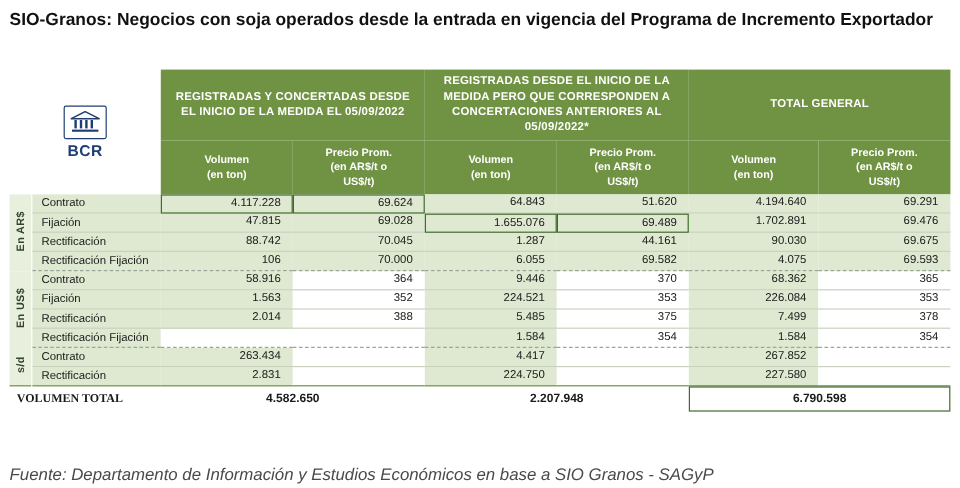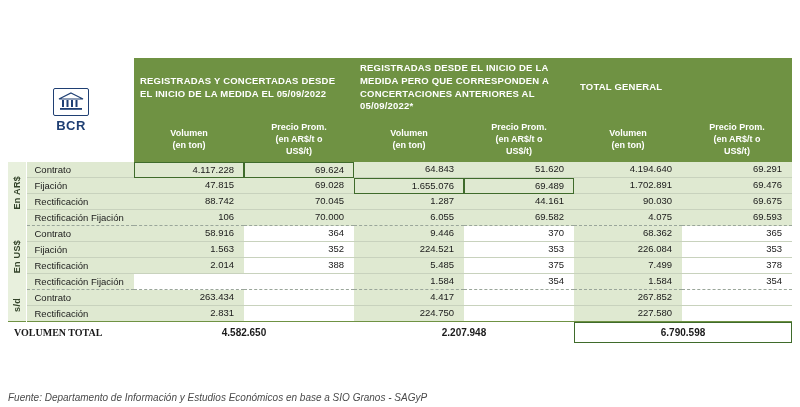--- a/index.html
+++ b/index.html
@@ -30,21 +30,21 @@
   col.c0{width:18px;}
   col.c1{width:108px;}
   col.c2{width:110px;}
   col.c3{width:110px;}
   col.c4{width:110px;}
   col.c5{width:110px;}
   col.c6{width:108px;}
   col.c7{width:110px;}
 
   .hdr-green{
-    background:#6f9243;color:#ffffff;font-weight:bold;text-align:left;
+    background:#6f9243;color:#ffffff;font-weight:bold;text-align:center;
     font-size:9.5px;line-height:1.35;letter-spacing:.2px;padding:4px 6px;
   }
   .hdr-logo{
     background:#ffffff;text-align:left;vertical-align:middle;
   }
   .sub-green{
     background:#6f9243;color:#ffffff;font-weight:bold;text-align:center;
     font-size:9px;line-height:1.3;padding:5px 4px;
   }
   .logo{
@@ -85,28 +85,29 @@
 
   .totalrow td{
     font-weight:bold;font-size:10px;background:#ffffff;padding:5px 4px;
     border-top:1.2px solid #6f9243;
   }
   .totalrow .lbl{text-align:left;padding-left:6px;font-family:Liberation Serif, serif;}
   .total-hl{background:#dfe9d1;}
 
   .footer{
     position:absolute;left:8px;bottom:4px;
-    font-size:10px;font-style:italic;color:#4a4a4a;
+    font-size:14px;font-style:italic;color:#4a4a4a;
   }
 </style>
 </head>
 <body>
 
 <div class="wrap">
 
+  <div class="title">SIO-Granos: Negocios con soja operados desde la entrada en vigencia del Programa de Incremento Exportador</div>
 
   <div class="tablebox">
     <table>
       <colgroup>
         <col class="c0">
           <col class="c1">
           <col class="c2">
           <col class="c3">
         <col class="c4">
           <col class="c5">

